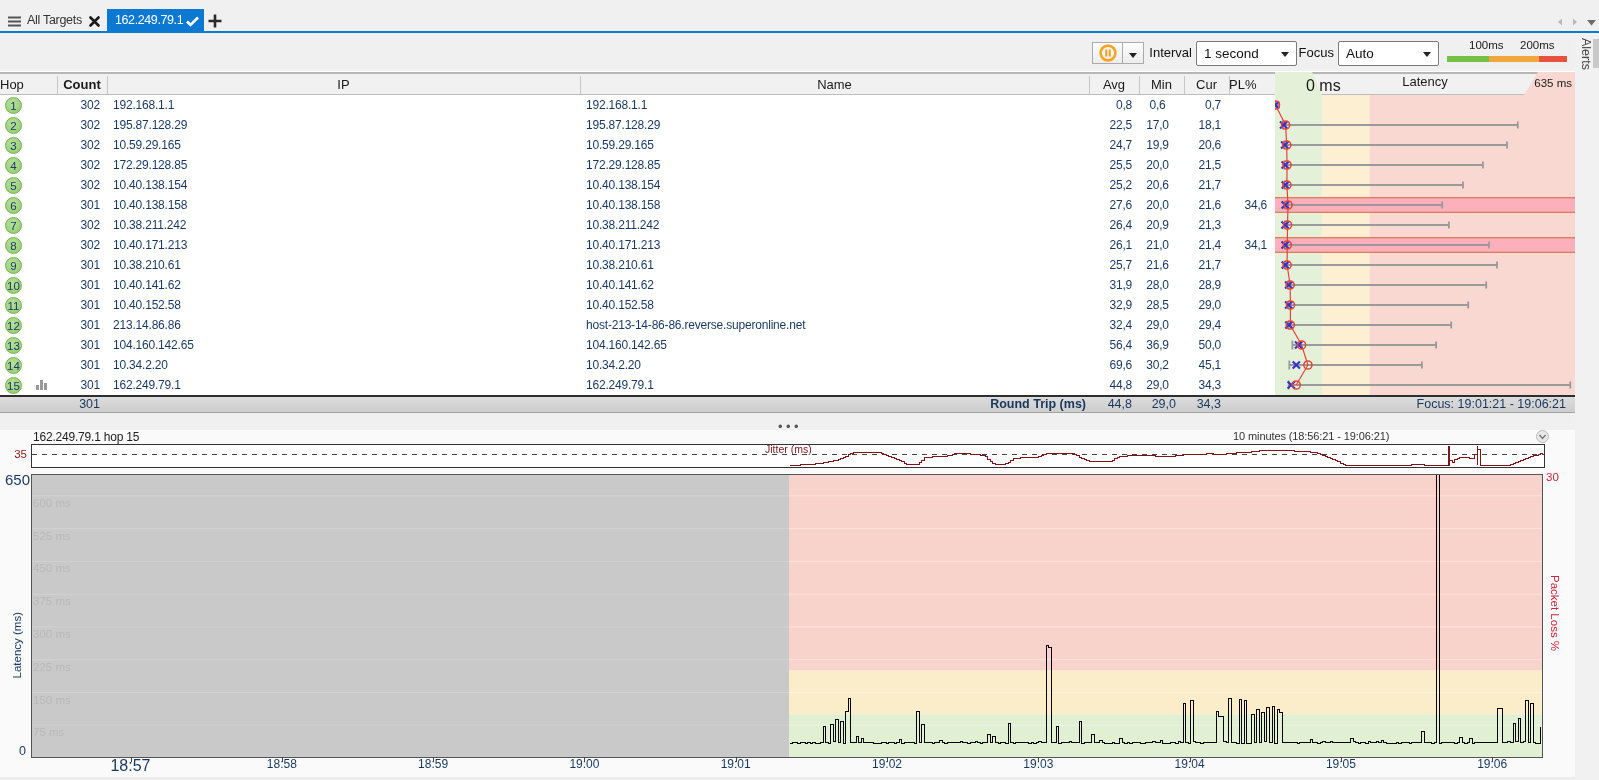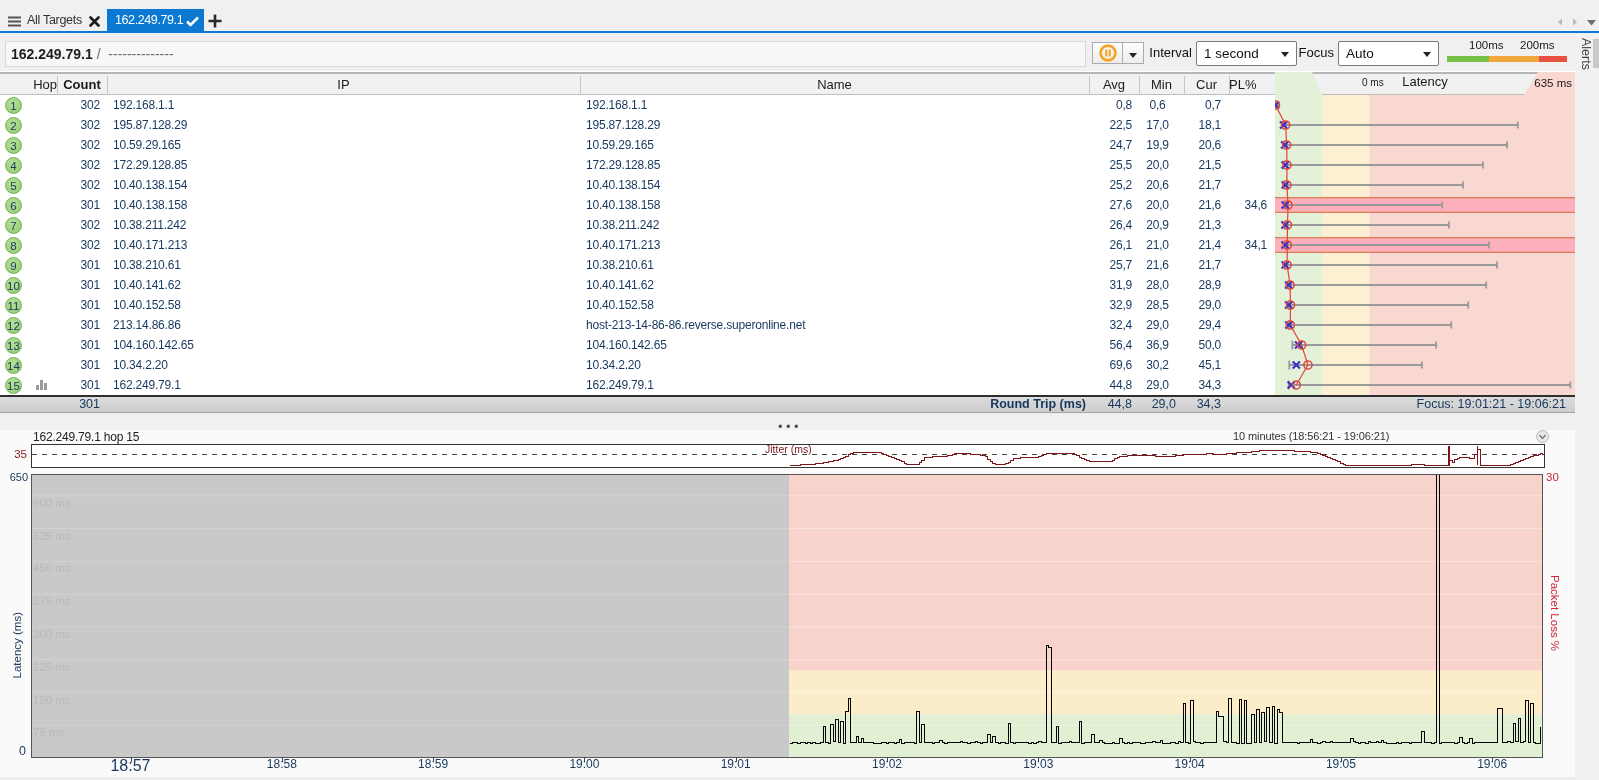--- a/index.html
+++ b/index.html
@@ -71,21 +71,20 @@
     <path d="M7 0.5 L7 13.5 M0.5 7 L13.5 7" stroke="#2a2a2a" stroke-width="2.6"></path>
   </svg>
 <svg width="40" height="8" viewBox="0 0 40 8" style="position:absolute;left:1557px;top:18px">
     <path d="M5 0.5 L1 4 L5 7.5 Z" fill="#b9b9b9"></path>
     <path d="M16 0.5 L20 4 L16 7.5 Z" fill="#b9b9b9"></path>
     <path d="M30 2 L39 2 L34.5 7.5 Z" fill="#6d6d6d"></path>
   </svg>
 <div id="blueline"></div>
 
 <div id="toolbar">
-  <div id="targetbox"><b>162.249.79.1</b> /&nbsp; --------------</div>
   <div class="btn" style="left:1092px;width:31px;">
       <svg width="20" height="20" viewBox="0 0 20 20" style="position:absolute;left:5px;top:0px">
         <circle cx="10" cy="10" r="7.4" fill="none" stroke="#f5a425" stroke-width="2.6"></circle>
         <rect x="7.2" y="6.5" width="2.1" height="7" fill="#f5a425"></rect>
         <rect x="10.7" y="6.5" width="2.1" height="7" fill="#f5a425"></rect>
       </svg>
     </div>
   <div class="btn" style="left:1122px;width:22px;">
       <span class="arr" style="right:6px;"></span>
     </div>
@@ -98,41 +97,41 @@
       <span style="position:absolute;left:73px;">200ms</span>
   </div>
   <div style="position:absolute;left:1447px;top:23px;width:120px;height:6px;">
     <span style="position:absolute;left:0;width:42px;height:6px;background:#76c045;"></span>
     <span style="position:absolute;left:42px;width:50px;height:6px;background:#f2a73d;"></span>
     <span style="position:absolute;left:92px;width:28px;height:6px;background:#e85040;"></span>
   </div>
 </div>
 
 <div id="thead">
-  <div class="hd" style="left:0;width:57px;text-align:right;">Hop</div>
+  <div class="hd" style="left:0;width:57px;text-align:left;">Hop</div>
   <div class="hd" style="left:57px;width:50px;text-align:center;font-weight:bold;">Count</div>
   <div class="hd" style="left:580px;width:509px;text-align:center;">Name</div>
   <div class="hd" style="left:107px;width:473px;text-align:center;">IP</div>
   <div class="hd" style="left:1089px;width:50px;text-align:center;">Avg</div>
   <div class="hd" style="left:1139px;width:45px;text-align:center;">Min</div>
   <div class="hd" style="left:1184px;width:45px;text-align:center;">Cur</div>
   <div class="hd" style="left:1229px;width:22px;text-align:right;">PL%</div>
   <div class="vdiv" style="left:57px"></div>
     <div class="vdiv" style="left:107px"></div>
   <div class="vdiv" style="left:580px"></div>
     <div class="vdiv" style="left:1089px"></div>
   <div class="vdiv" style="left:1139px"></div>
     <div class="vdiv" style="left:1184px"></div>
   <div class="vdiv" style="left:1229px"></div>
 </div>
 <svg width="300" height="23" style="position:absolute;left:1275px;top:72px" xmlns="http://www.w3.org/2000/svg">
     <polygon points="0,0 37,0 47,23 0,23" fill="#e4f0d8"></polygon>
     <polygon points="263,0 300,0 300,23 249,23" fill="#f9d8d2"></polygon>
   </svg>
-<div class="hd" style="left:1333px;top:77px;position:absolute;font-size:10px;padding-left:29px;">0 ms</div>
+<div class="hd" style="left:1277px;top:77px;position:absolute;font-size:16px;padding-left:29px;">0 ms</div>
 <div class="hd" style="left:1400px;top:74px;position:absolute;width:50px;text-align:center;font-size:13px;">Latency</div>
 <div class="hd" style="left:1510px;top:77px;position:absolute;width:62px;text-align:right;font-size:11.5px;">635 ms</div>
 
 <div id="tbody">
 <div class="trow" style="top:0px">
       <div class="circ">1</div>
       <div class="c cnt">302</div>
       <div class="c ip">192.168.1.1</div>
       <div class="c nm">192.168.1.1</div>
       <div class="c avg">0,8</div>
@@ -395,21 +394,21 @@
     <path d="M3.5 5 L6.5 8.5 L9.5 5" stroke="#777" stroke-width="1.4" fill="none"></path>
   </svg>
 <div style="position:absolute;left:5px;top:448px;width:22px;text-align:right;font-size:11.5px;color:#8b1a1a;">35</div>
 <svg width="1514" height="24" style="position:absolute;left:31px;top:444px" xmlns="http://www.w3.org/2000/svg">
 <rect x="0.5" y="0.5" width="1513" height="23" fill="#ffffff" stroke="#333" stroke-width="1"></rect>
 <line x1="1" y1="10.5" x2="1513" y2="10.5" stroke="#444" stroke-width="1" stroke-dasharray="5,5"></line>
 <path d="M759.0 21.0 H761.5 V21.0 H764.1 V21.0 H766.6 V21.0 H769.1 V20.0 H771.7 V20.0 H774.2 V20.0 H776.8 V20.0 H779.3 V20.0 H781.8 V20.0 H784.4 V19.0 H786.9 V19.0 H789.4 V19.0 H792.0 V18.0 H794.5 V18.0 H797.1 V17.0 H799.6 V17.0 H802.1 V16.0 H804.7 V16.0 H807.2 V15.0 H809.7 V14.0 H812.3 V13.0 H814.8 V12.0 H817.3 V10.0 H819.9 V9.0 H822.4 V8.0 H825.0 V8.0 H827.5 V8.0 H830.0 V8.0 H832.6 V8.0 H835.1 V8.0 H837.6 V8.0 H840.2 V8.0 H842.7 V8.0 H845.2 V8.0 H847.8 V8.0 H850.3 V9.0 H852.9 V10.0 H855.4 V11.0 H857.9 V12.0 H860.5 V13.0 H863.0 V14.0 H865.5 V15.0 H868.1 V16.0 H870.6 V17.0 H873.2 V19.0 H875.7 V20.0 H878.2 V20.0 H880.8 V20.0 H883.3 V20.0 H885.8 V20.0 H888.4 V18.0 H890.9 V16.0 H893.4 V13.0 H896.0 V13.0 H898.5 V13.0 H901.1 V12.0 H903.6 V12.0 H906.1 V12.0 H908.7 V12.0 H911.2 V12.0 H913.7 V12.0 H916.3 V11.0 H918.8 V11.0 H921.3 V10.0 H923.9 V9.0 H926.4 V9.0 H929.0 V9.0 H931.5 V9.0 H934.0 V9.0 H936.6 V9.0 H939.1 V10.0 H941.6 V10.0 H944.2 V10.0 H946.7 V10.0 H949.3 V11.0 H951.8 V11.0 H954.3 V12.0 H956.9 V15.0 H959.4 V17.0 H961.9 V19.0 H964.5 V20.0 H967.0 V20.0 H969.5 V20.0 H972.1 V20.0 H974.6 V19.0 H977.2 V18.0 H979.7 V16.0 H982.2 V14.0 H984.8 V14.0 H987.3 V14.0 H989.8 V13.0 H992.4 V13.0 H994.9 V13.0 H997.4 V13.0 H1000.0 V13.0 H1002.5 V13.0 H1005.1 V13.0 H1007.6 V12.0 H1010.1 V11.0 H1012.7 V10.0 H1015.2 V9.0 H1017.7 V9.0 H1020.3 V9.0 H1022.8 V9.0 H1025.4 V9.0 H1027.9 V9.0 H1030.4 V9.0 H1033.0 V9.0 H1035.5 V9.0 H1038.0 V9.0 H1040.6 V9.0 H1043.1 V10.0 H1045.6 V11.0 H1048.2 V13.0 H1050.7 V14.0 H1053.3 V15.0 H1055.8 V16.0 H1058.3 V17.0 H1060.9 V17.0 H1063.4 V17.0 H1065.9 V17.0 H1068.5 V17.0 H1071.0 V17.0 H1073.6 V17.0 H1076.1 V17.0 H1078.6 V17.0 H1081.2 V16.0 H1083.7 V14.0 H1086.2 V13.0 H1088.8 V12.0 H1091.3 V12.0 H1093.8 V12.0 H1096.4 V11.0 H1098.9 V11.0 H1101.5 V11.0 H1104.0 V11.0 H1106.5 V11.0 H1109.1 V11.0 H1111.6 V11.0 H1114.1 V11.0 H1116.7 V11.0 H1119.2 V11.0 H1121.7 V11.0 H1124.3 V12.0 H1126.8 V12.0 H1129.4 V12.0 H1131.9 V12.0 H1134.4 V12.0 H1137.0 V12.0 H1139.5 V12.0 H1142.0 V12.0 H1144.6 V11.0 H1147.1 V11.0 H1149.7 V11.0 H1152.2 V10.0 H1154.7 V10.0 H1157.3 V10.0 H1159.8 V10.0 H1162.3 V10.0 H1164.9 V10.0 H1167.4 V10.0 H1169.9 V10.0 H1172.5 V10.0 H1175.0 V9.0 H1177.6 V9.0 H1180.1 V9.0 H1182.6 V10.0 H1185.2 V10.0 H1187.7 V10.0 H1190.2 V10.0 H1192.8 V10.0 H1195.3 V9.0 H1197.8 V9.0 H1200.4 V9.0 H1202.9 V9.0 H1205.5 V8.0 H1208.0 V8.0 H1210.5 V8.0 H1213.1 V8.0 H1215.6 V8.0 H1218.1 V8.0 H1220.7 V7.0 H1223.2 V7.0 H1225.8 V7.0 H1228.3 V6.0 H1230.8 V6.0 H1233.4 V6.0 H1235.9 V6.0 H1238.4 V6.0 H1241.0 V6.0 H1243.5 V6.0 H1246.0 V6.0 H1248.6 V6.0 H1251.1 V6.0 H1253.7 V6.0 H1256.2 V6.0 H1258.7 V6.0 H1261.3 V6.0 H1263.8 V7.0 H1266.3 V7.0 H1268.9 V7.0 H1271.4 V7.0 H1274.0 V7.0 H1276.5 V7.0 H1279.0 V8.0 H1281.6 V8.0 H1284.1 V8.0 H1286.6 V9.0 H1289.2 V10.0 H1291.7 V11.0 H1294.2 V12.0 H1296.8 V13.0 H1299.3 V14.0 H1301.9 V15.0 H1304.4 V16.0 H1306.9 V17.0 H1309.5 V19.0 H1312.0 V20.0 H1314.5 V21.0 H1317.1 V21.0 H1319.6 V21.0 H1322.1 V21.0 H1324.7 V21.0 H1327.2 V21.0 H1329.8 V21.0 H1332.3 V21.0 H1334.8 V21.0 H1337.4 V21.0 H1339.9 V21.0 H1342.4 V21.0 H1345.0 V21.0 H1347.5 V21.0 H1350.1 V21.0 H1352.6 V21.0 H1355.1 V21.0 H1357.7 V21.0 H1360.2 V21.0 H1362.7 V21.0 H1365.3 V21.0 H1367.8 V21.0 H1370.3 V21.0 H1372.9 V21.0 H1375.4 V21.0 H1378.0 V21.0 H1380.5 V20.0 H1383.0 V20.0 H1385.6 V20.0 H1388.1 V20.0 H1390.6 V20.0 H1393.2 V21.0 H1395.7 V21.0 H1398.2 V21.0 H1400.8 V21.0 H1403.3 V21.0 H1405.9 V21.0 H1408.4 V21.0 H1410.9 V21.0 H1413.5 V21.0 H1416.0 V21.0 H1418.5 V16.0 H1421.1 V18.0 H1423.6 V15.0 H1426.2 V14.0 H1428.7 V13.0 H1431.2 V13.0 H1433.8 V13.0 H1436.3 V13.0 H1438.8 V14.0 H1441.4 V14.0 H1443.9 V10.0 H1446.4 V5.0 H1449.0 V21.0 H1451.5 V21.0 H1454.1 V21.0 H1456.6 V21.0 H1459.1 V21.0 H1461.7 V21.0 H1464.2 V21.0 H1466.7 V21.0 H1469.3 V21.0 H1471.8 V21.0 H1474.3 V21.0 H1476.9 V21.0 H1479.4 V20.0 H1482.0 V19.0 H1484.5 V18.0 H1487.0 V17.0 H1489.6 V16.0 H1492.1 V15.0 H1494.6 V14.0 H1497.2 V13.0 H1499.7 V12.0 H1502.3 V11.0 H1504.8 V11.0 H1507.3 V10.0 H1509.9 V9.0 H1512.0 V9.0" fill="none" stroke="#7a151a" stroke-width="1" shape-rendering="crispEdges"></path>
 <path d="M1418 21 V1.5 M1446.5 21 V1.5" fill="none" stroke="#7a151a" stroke-width="1.2" shape-rendering="crispEdges"></path>
 <text x="734" y="9" font-family="Liberation Sans, sans-serif" font-size="10.5" fill="#7a151a">Jitter (ms)</text>
 </svg>
-<div style="position:absolute;left:5px;top:471px;width:23px;text-align:right;font-size:11px;color:#17375e;">650</div>
+<div style="position:absolute;left:5px;top:471px;width:23px;text-align:right;font-size:15px;color:#17375e;">650</div>
 <div style="position:absolute;left:5px;top:744px;width:21px;text-align:right;font-size:12.5px;color:#17375e;">0</div>
 <div style="position:absolute;left:11px;top:612px;font-size:11.5px;color:#17375e;writing-mode:vertical-rl;transform:rotate(180deg);">Latency (ms)</div>
 <svg width="1512" height="284" style="position:absolute;left:31px;top:474px" xmlns="http://www.w3.org/2000/svg">
 <rect x="758" y="0" width="754" height="196.6" fill="#f8d3cb"></rect>
 <rect x="758" y="196.6" width="754" height="43.7" fill="#fcedca"></rect>
 <rect x="758" y="240.3" width="754" height="43.7" fill="#e1efd3"></rect>
 <rect x="0" y="0" width="758" height="284" fill="#c9c9c9"></rect>
 <line x1="0" y1="251.2" x2="758" y2="251.2" stroke="#d2d2d2" stroke-width="1"></line>
 <line x1="758" y1="251.2" x2="1512" y2="251.2" stroke="#ffffff" stroke-opacity="0.4" stroke-width="1"></line>
 <line x1="0" y1="218.5" x2="758" y2="218.5" stroke="#d2d2d2" stroke-width="1"></line>

